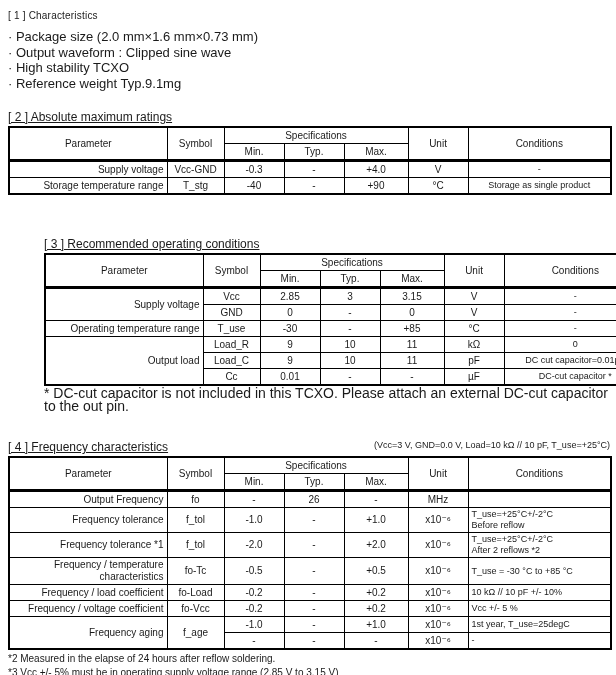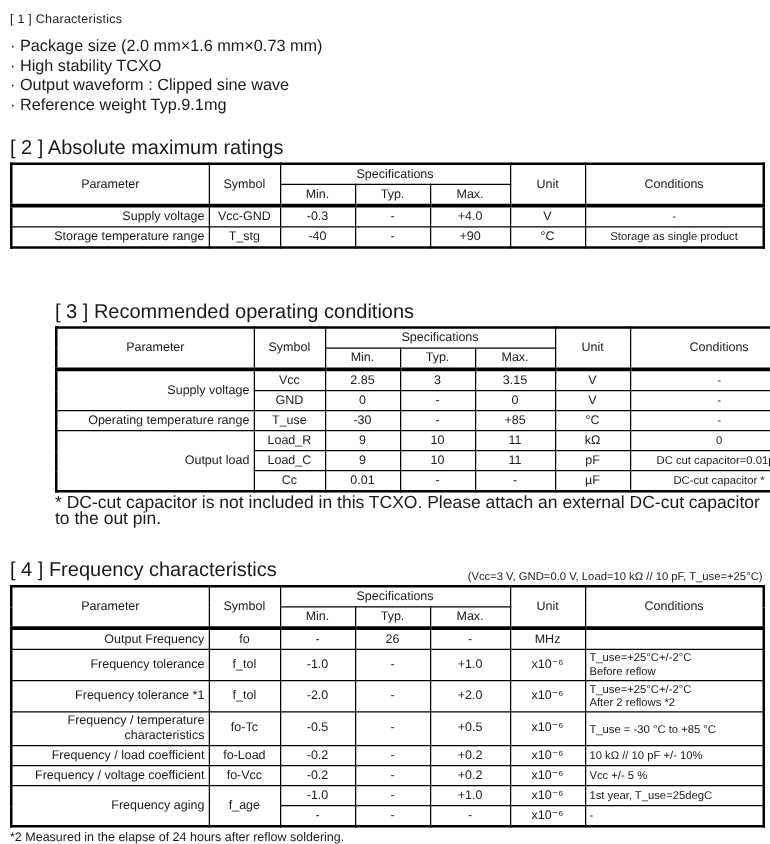--- a/index.html
+++ b/index.html
@@ -26,28 +26,28 @@
     font-size: 13px;
     line-height: 15.5px;
   }
 
   .section { margin-top: 0; }
   .sec2 { margin-top: 19px; }
   .sec3 { margin-top: 42px; margin-left: 36px; }
   .sec4 { margin-top: 27px; }
 
   .sec-title {
-    font-size: 16px;
+    font-size: 12px;
     font-weight: 400;
     margin: 0 0 2px 0;
+    text-decoration: underline;
   }
   .title-row {
     display: flex;
     justify-content: space-between;
-    align-items: flex-end;
     width: 602px;
     margin-bottom: 2px;
   }
   .title-row .sec-title { margin: 0; }
   .cond-note { font-size: 9px; }
 
   table.spec {
     border-collapse: collapse;
     table-layout: fixed;
     width: 602px;
@@ -96,22 +96,22 @@
 </style>
 </head>
 <body>
 
 <div class="page">
 
   <div class="section sec1">
     <div class="sec-title-main">[ 1 ]  Characteristics</div>
     <div class="bullets">
         <div>· Package size (2.0 mm×1.6 mm×0.73 mm)</div>
+        <div>· Output waveform : Clipped sine wave</div>
         <div>· High stability TCXO</div>
-        <div>· Output waveform : Clipped sine wave</div>
         <div>· Reference weight Typ.9.1mg</div>
       </div>
   </div>
 
   <div class="section sec2">
     <div class="sec-title">[ 2 ] Absolute maximum ratings</div>
     <table class="spec">
       <colgroup>
         <col class="col-param">
           <col class="col-symbol">

